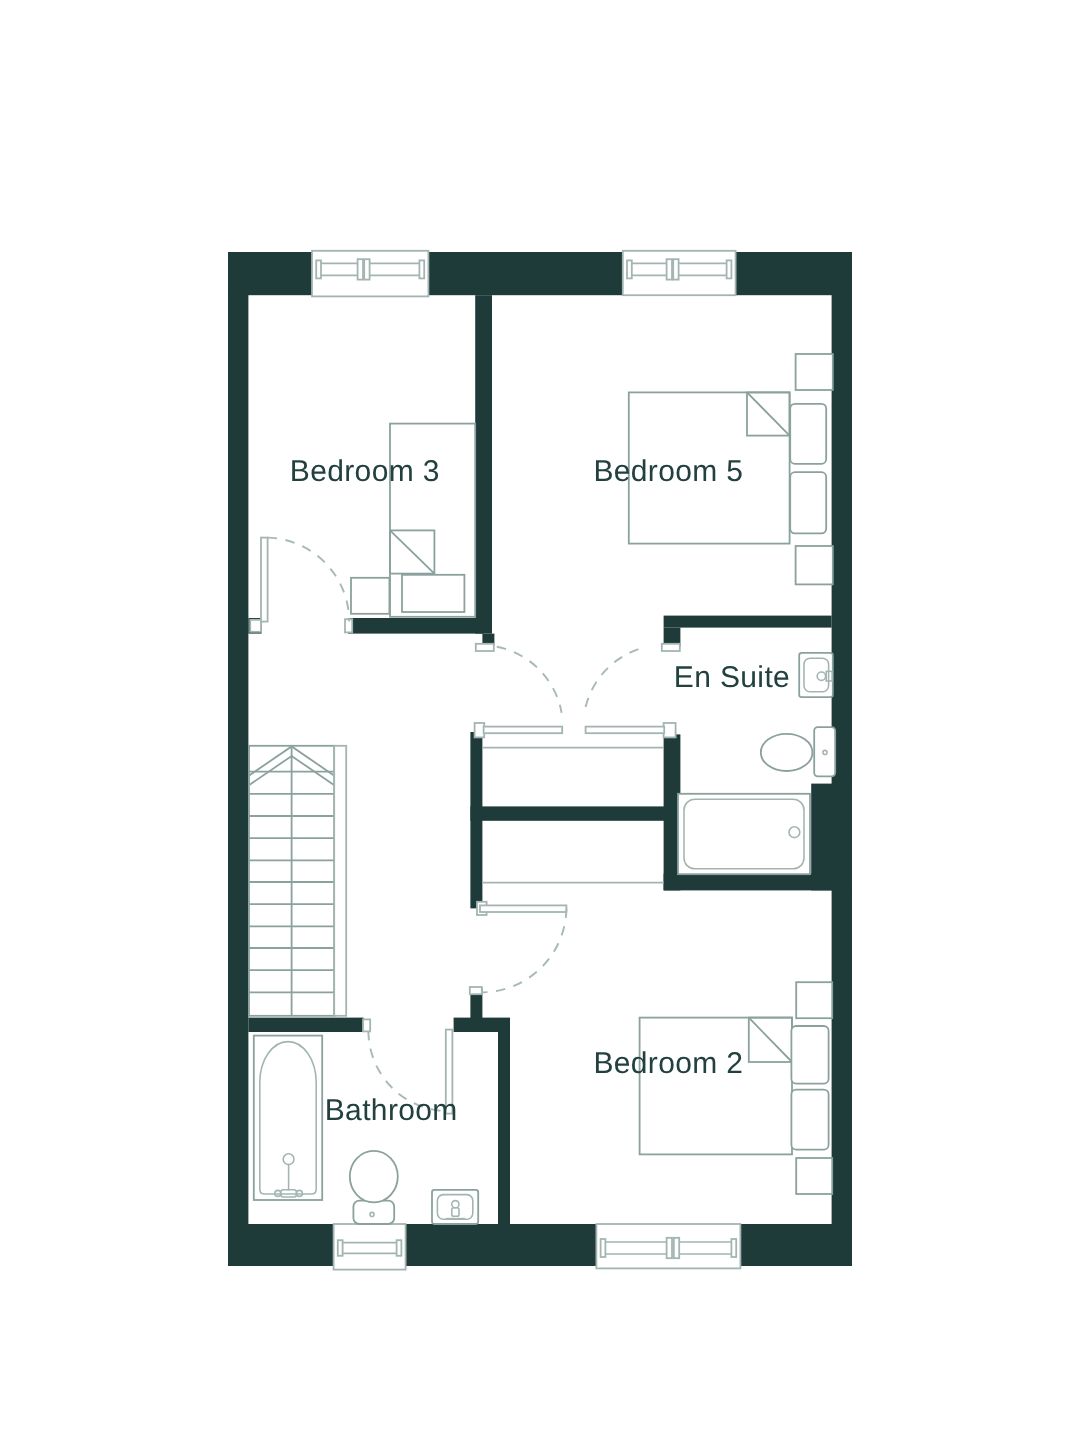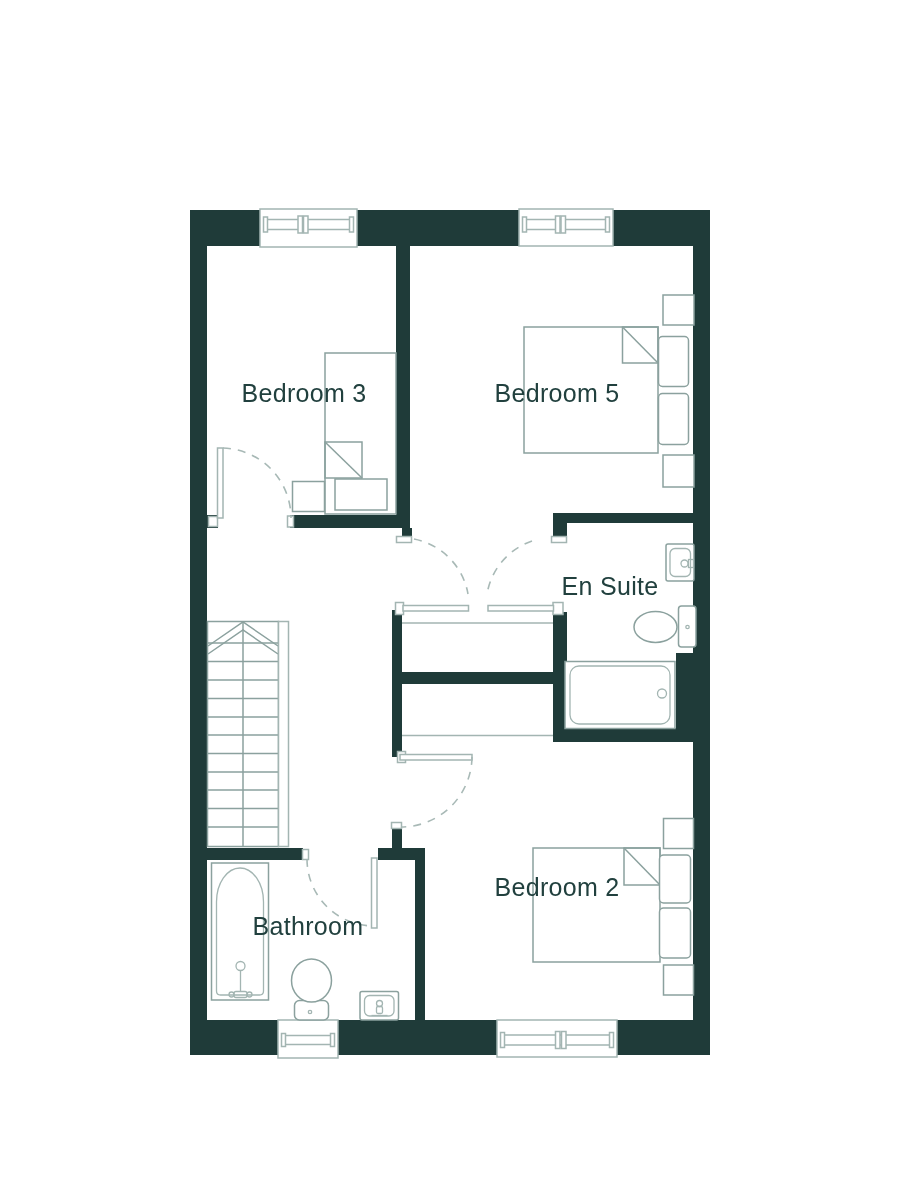--- a/index.html
+++ b/index.html
@@ -189,16 +189,16 @@
     <path class="ln" d="M624,848 L660,885"></path>
     <rect class="furn" x="659.5" y="855" width="31" height="48" rx="4"></rect>
     <rect class="furn" x="659.5" y="908" width="31" height="50" rx="4"></rect>
   </g>
   <rect class="furn" x="663.5" y="818.5" width="30" height="30"></rect>
   <rect class="furn" x="663.5" y="965" width="30" height="30"></rect>
 </svg>
 
   <div class="room-label" style="left:304px;top:393px">Bedroom 3</div>
   <div class="room-label" style="left:557px;top:393px">Bedroom 5</div>
-  <div class="room-label" style="left:610px;top:586px">En Suite</div>
-  <div class="room-label" style="left:308px;top:926px">Bathroom</div>
+  <div class="room-label" style="left:610px;top:565px">En Suite</div>
+  <div class="room-label" style="left:326px;top:926px">Bathroom</div>
   <div class="room-label" style="left:557px;top:887px">Bedroom 2</div>
 </div>
 
 </body></html>

